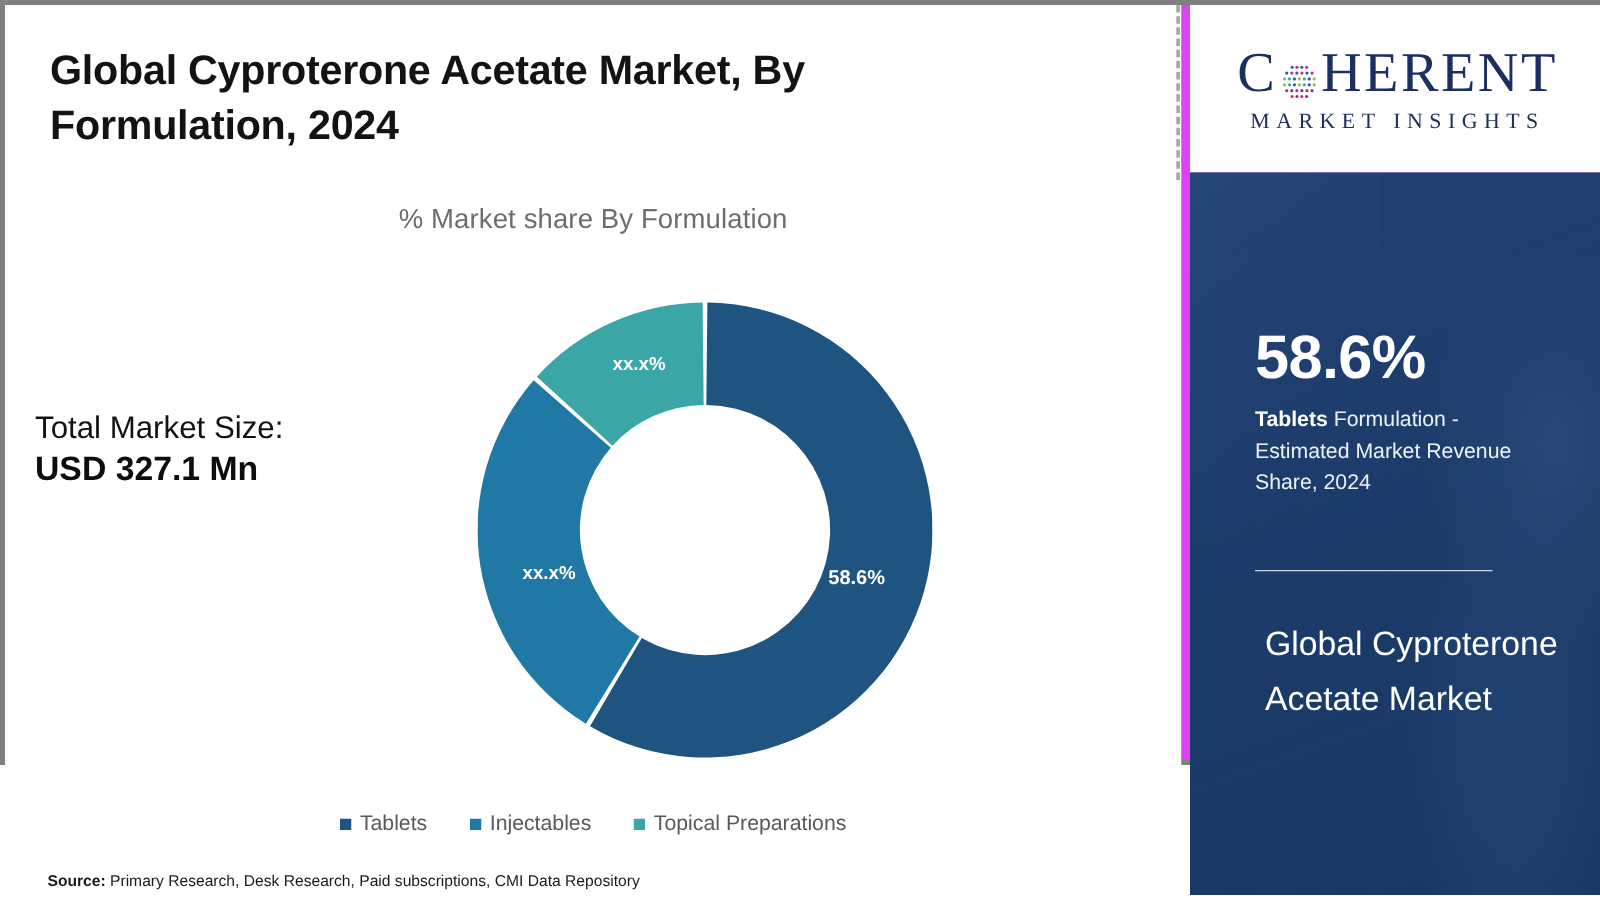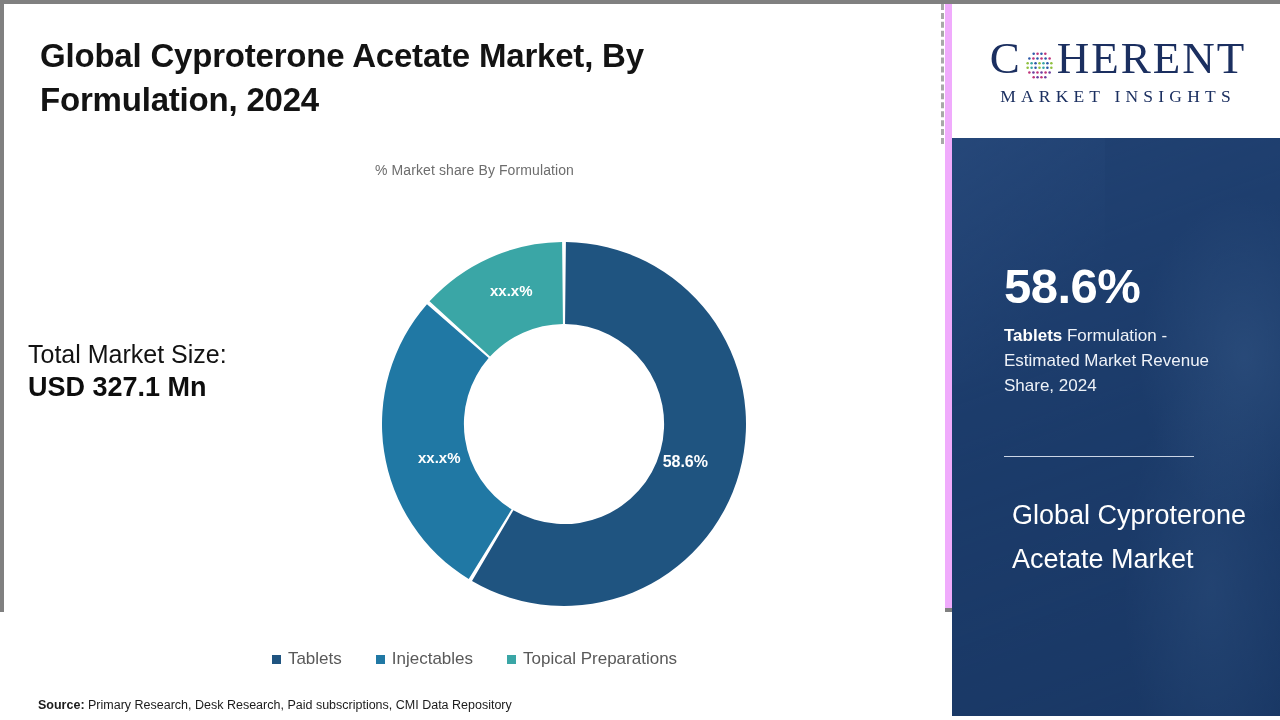--- a/index.html
+++ b/index.html
@@ -5,43 +5,43 @@
   html,body{margin:0;padding:0;}
   body{
     width:1280px;height:720px;overflow:hidden;
     font-family:"Liberation Sans","DejaVu Sans",sans-serif;
     background:#ffffff;
   }
   #page{
     position:relative;width:1280px;height:612px;
     box-sizing:border-box;
     border:4px solid #808080;
-    background:#f0abfc;
+    background:#d946ef;
   }
 
   
   #left-panel{
     position:absolute;left:0;top:0;width:941px;height:712px;
     background:#ffffff;
   }
   #chart-title{
     position:absolute;left:36px;top:30px;width:720px;
     font-size:33px;font-weight:bold;color:#131313;
     line-height:1.32;letter-spacing:-0.2px;
   }
   #chart-subtitle{
     position:absolute;left:0;top:158px;width:941px;
-    text-align:center;font-size:14px;color:#6d6d6d;
+    text-align:center;font-size:22px;color:#6d6d6d;
     letter-spacing:0.1px;
   }
   #total-market-block{
     position:absolute;left:24px;top:322px;width:300px;
   }
   #total-market-label{
-    font-size:25px;color:#121212;line-height:1.28;margin-top:12px;
+    font-size:25px;color:#121212;line-height:1.28;
   }
   #total-market-value{
     font-size:27px;font-weight:bold;color:#0d0d0d;line-height:1.28;
   }
 
   
   #donut-wrap{
     position:absolute;left:378px;top:230px;width:364px;height:380px;
   }
   #donut-svg{display:block;width:364px;height:380px;}

